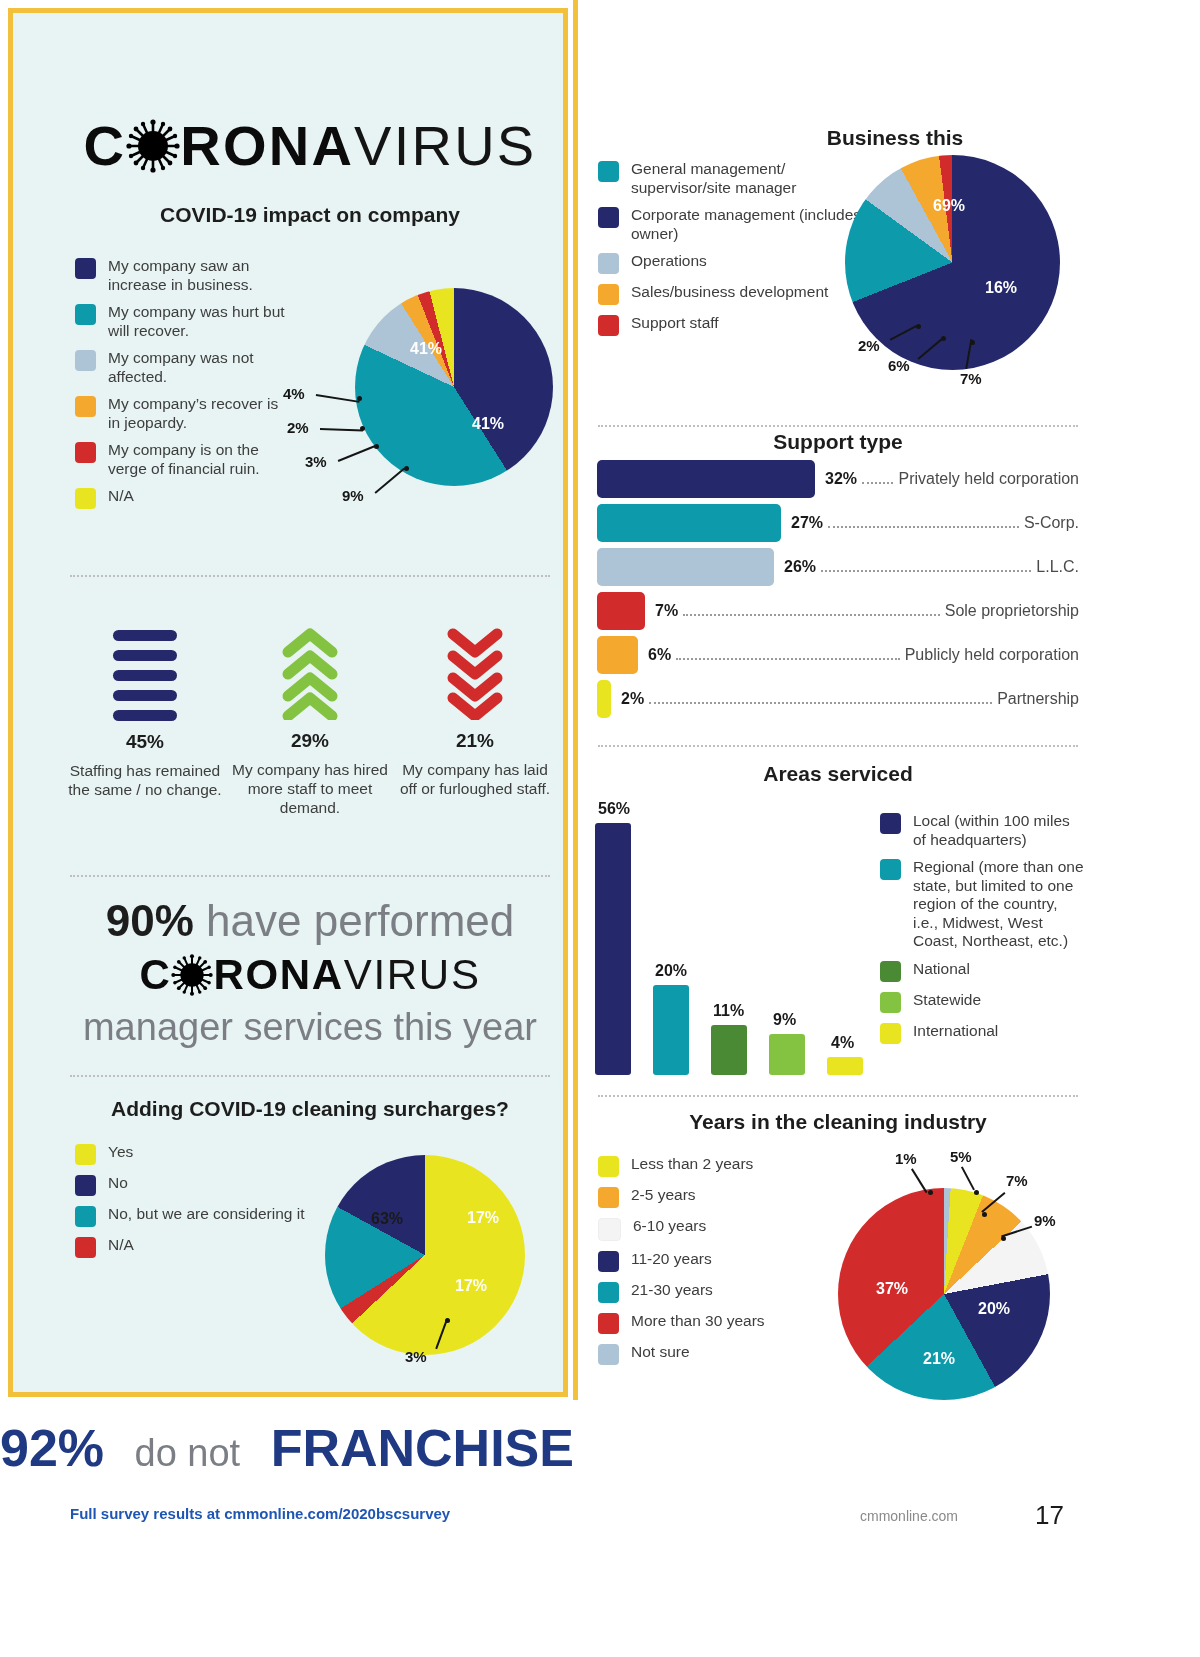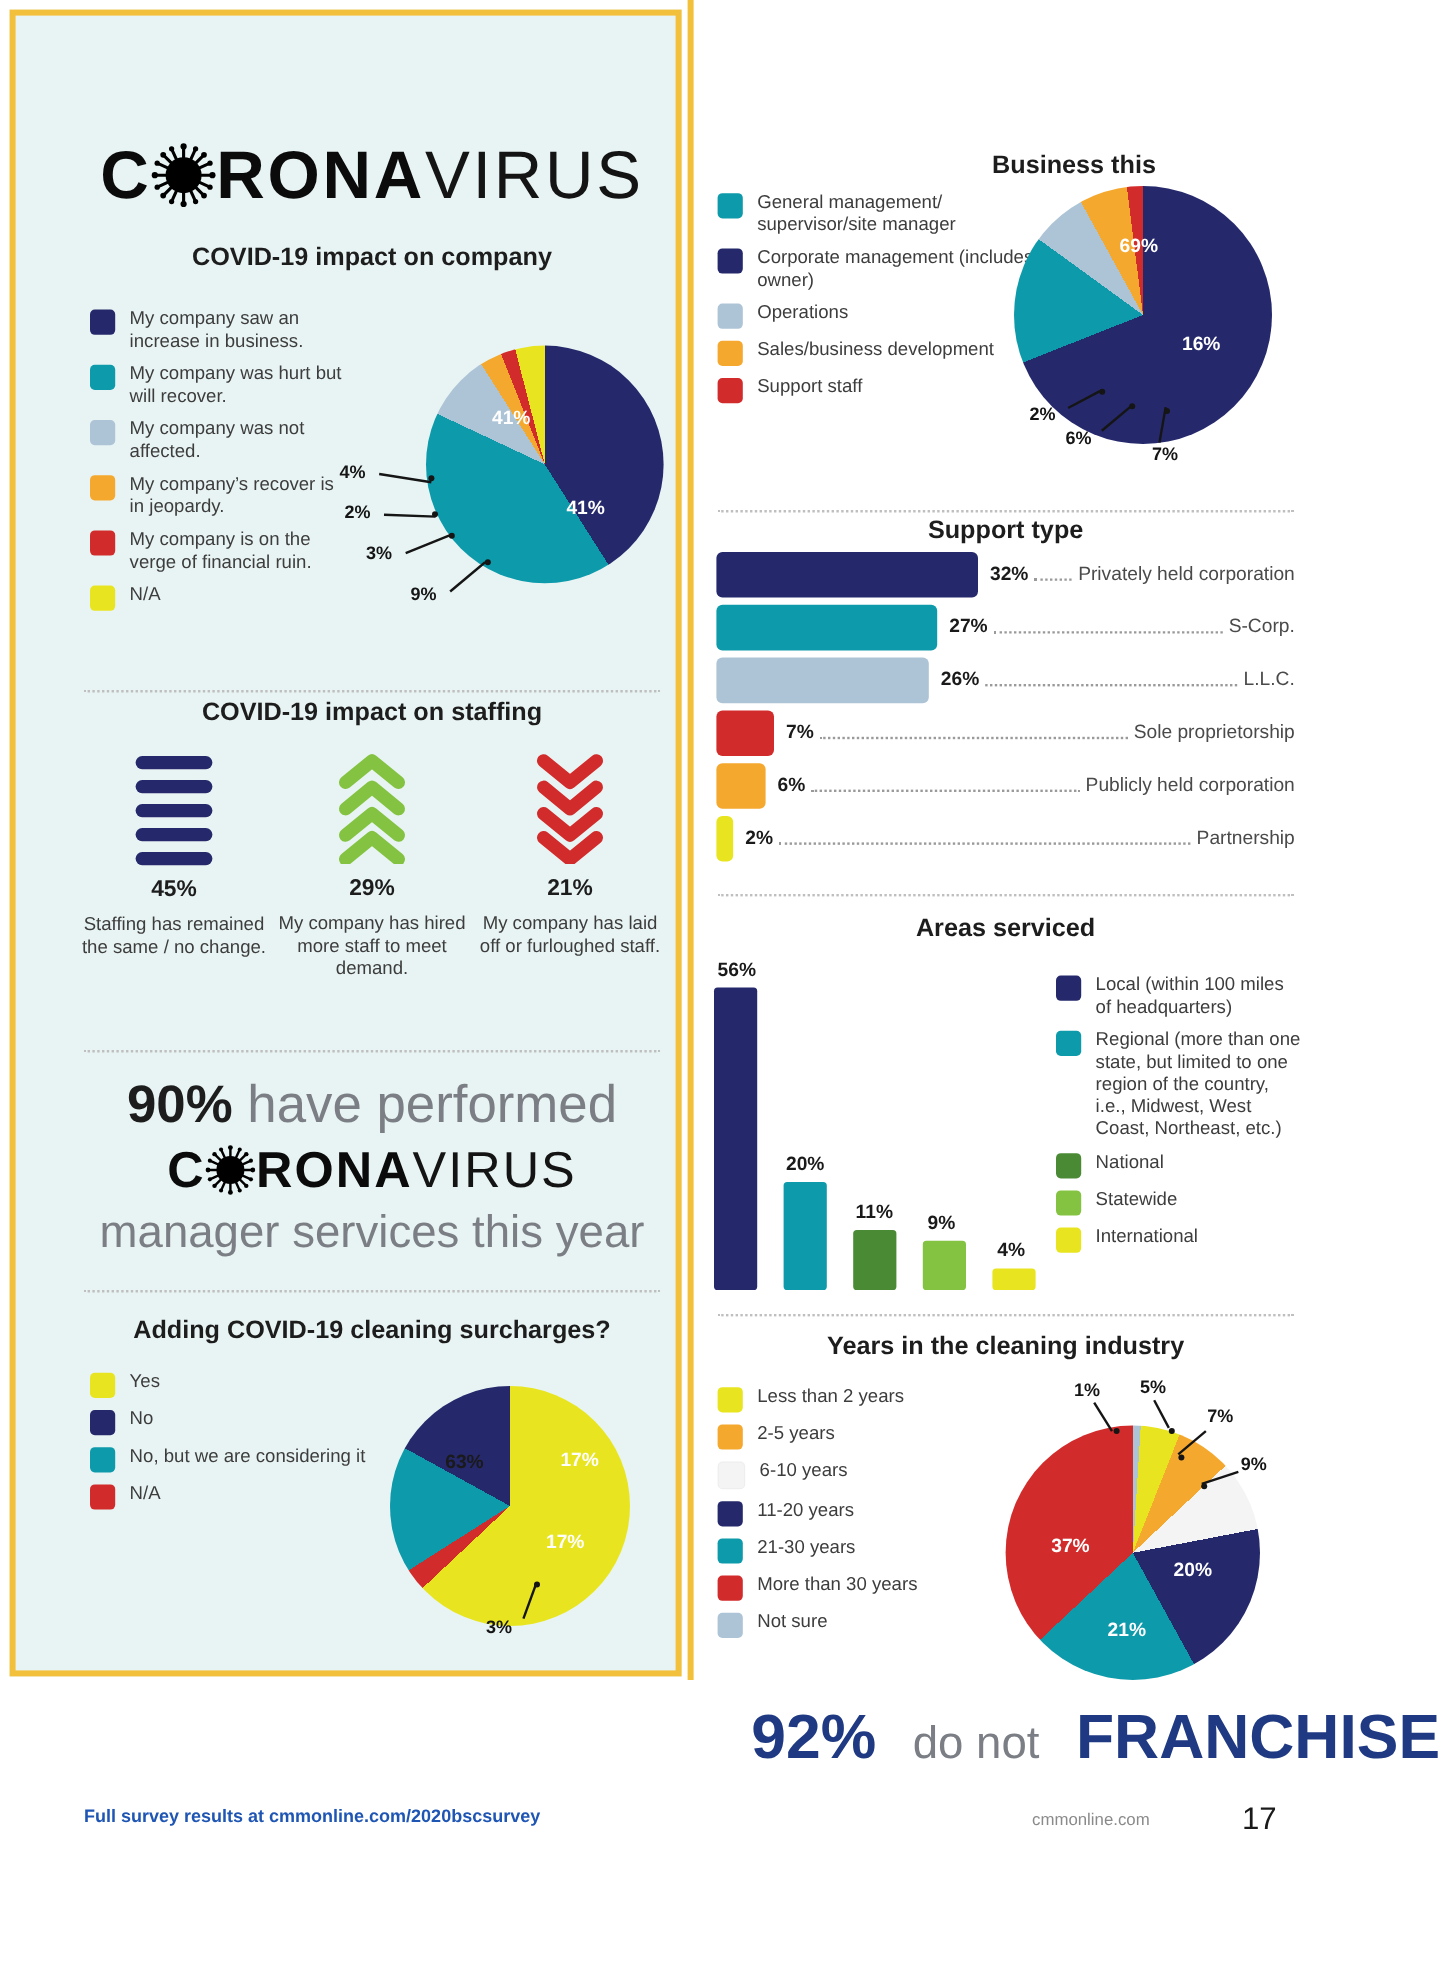--- a/index.html
+++ b/index.html
@@ -70,21 +70,21 @@
   .bt-pct{font-weight:700;font-size:16px;color:#1a1a1a;margin-left:10px;white-space:nowrap;}
   .bt-dots{flex:1 1 auto;border-bottom:2.5px dotted #9a9a9a;margin:0 5px 5px 5px;height:12px;}
   .bt-name{font-size:16px;color:#4a4a4a;white-space:nowrap;}
 
   
   .as-bar{position:absolute;bottom:0;border-radius:3px;}
   .as-lab{position:absolute;font-weight:700;font-size:16px;color:#1a1a1a;}
 
   
   .franchise{
-    position:absolute;left:0;top:1418px;width:1200px;text-align:right;
+    position:absolute;left:0;top:1418px;width:1200px;text-align:left;
     font-size:52px;line-height:60px;font-weight:700;
   }
   .fr-blue{color:#1f3a82;}
   .fr-grey{color:#7b7f85;font-weight:400;font-size:38px;}
   .footer-left{position:absolute;left:70px;top:1505px;font-weight:700;font-size:15px;color:#1f56b4;}
   .footer-mid{position:absolute;left:860px;top:1508px;font-size:14px;color:#8a8a8a;}
   .footer-pg{position:absolute;left:1035px;top:1500px;font-size:26px;font-weight:400;color:#1a1a1a;}
 </style>
 </head>
 <body>
@@ -192,21 +192,20 @@
   <span class="callout" style="left:305px;top:453px">3%</span>
   <div class="leader" style="left:338px;top:460px;width:40px;transform:rotate(-22deg)"></div>
   <div class="leaddot" style="left:374px;top:444px"></div>
 
   <span class="callout" style="left:342px;top:487px">9%</span>
   <div class="leader" style="left:375px;top:492px;width:38px;transform:rotate(-40deg)"></div>
   <div class="leaddot" style="left:404px;top:466px"></div>
 
   <div class="dotted" style="position:absolute;left:70px;top:575px;width:480px;"></div>
 
-  <div class="sec-title" style="position:absolute;left:70px;top:582px;width:480px;">COVID-19 impact on staffing</div>
 
   <div class="stack-col" style="left:65px;top:630px;">
     <div>
       <div class="bar-line"></div>
         <div class="bar-line"></div>
         <div class="bar-line"></div>
       <div class="bar-line"></div>
         <div class="bar-line"></div>
     </div>
     <div class="stat-pct">45%</div>

